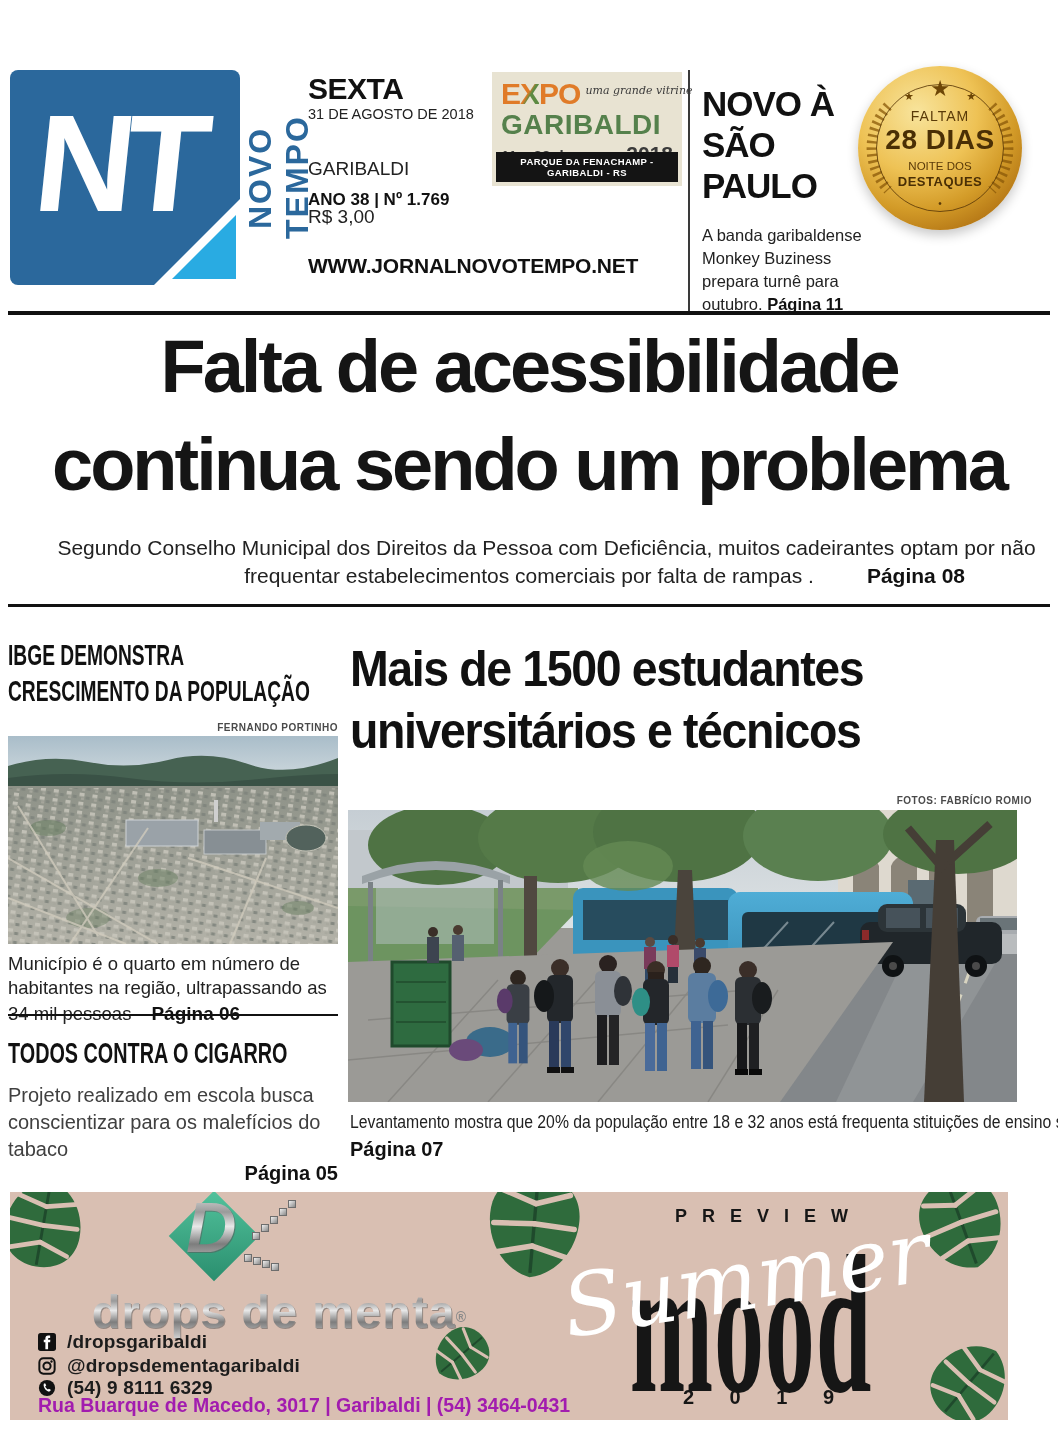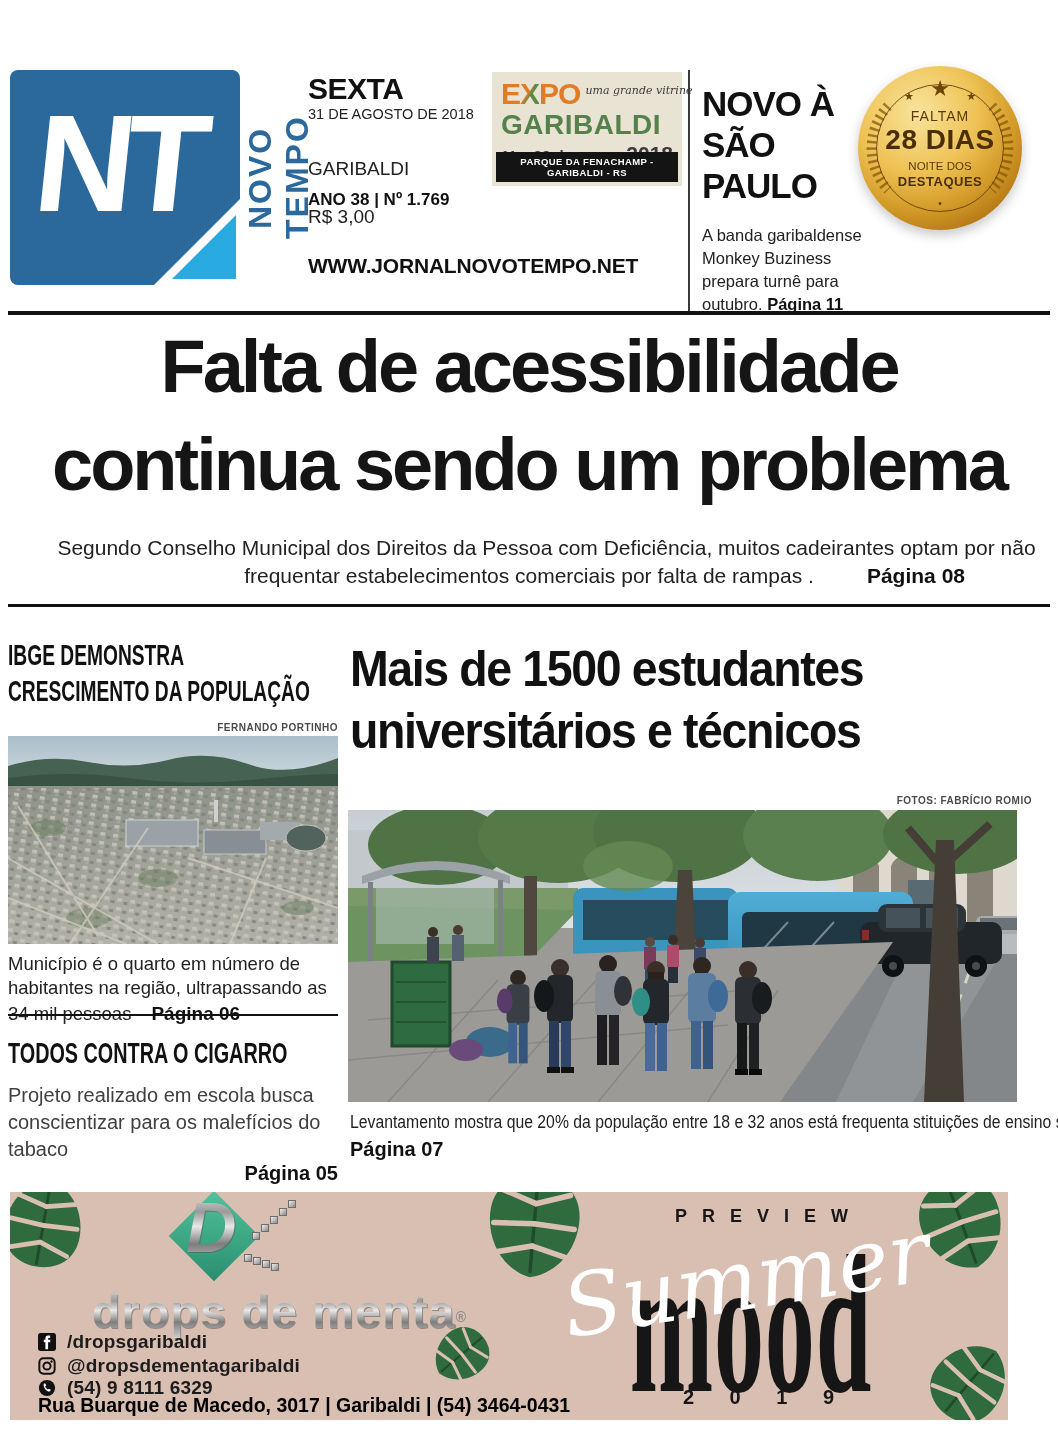--- a/index.html
+++ b/index.html
@@ -102,21 +102,21 @@
   .dlogo-diamond{position:absolute;left:22px;top:8px;width:64px;height:64px;transform:rotate(45deg);
             background:linear-gradient(135deg,#52c29c 0%,#2a8e6e 100%);}
   .dlogo-d{position:absolute;left:26px;top:-8px;font-size:70px;font-style:italic;letter-spacing:0;}
   .dsq{position:absolute;width:8px;height:8px;background:linear-gradient(135deg,#efefef,#8a8a8a);border:1px solid #6d6d6d;box-sizing:border-box;}
   .brand-line{position:absolute;left:6px;top:92px;width:450px;text-align:right;white-space:nowrap;}
   .brand-text{font-size:47px;letter-spacing:1px;}
   .brand-reg{font-size:14px;vertical-align:super;color:#8a8a8a;font-weight:bold;}
   .soc-row{position:absolute;left:28px;display:flex;align-items:center;gap:11px;height:22px;}
   .soc-row span{font-size:19px;font-weight:bold;color:#1c1c1c;letter-spacing:0.2px;}
   .soc-icon{width:18px;height:18px;display:block;}
-  .ad-address{position:absolute;left:28px;top:202px;font-size:19.5px;font-weight:bold;color:#000000;}
+  .ad-address{position:absolute;left:28px;top:202px;font-size:19.5px;font-weight:bold;color:#a21caf;}
   .ad-right{position:absolute;left:520px;top:0;width:478px;height:228px;}
   .ad-preview{position:absolute;left:30px;right:30px;top:14px;text-align:center;font-size:18px;font-weight:bold;
               letter-spacing:15px;color:#161616;}
   .ad-mood{position:absolute;left:0;right:36px;top:34px;text-align:center;font-family:"Liberation Serif",serif;
            font-weight:bold;font-size:122px;line-height:1;letter-spacing:1px;color:#161616;
            transform:scale(0.82,1.62);transform-origin:center top;}
   .ad-summer{position:absolute;left:-56px;right:-10px;top:44px;text-align:center;font-family:"DejaVu Serif",serif;
            font-style:italic;font-size:86px;color:#fff;transform:rotate(-9deg);line-height:1;}
   .ad-year{position:absolute;left:30px;right:36px;top:194px;text-align:center;font-size:20px;font-weight:bold;
            letter-spacing:15px;color:#161616;}

